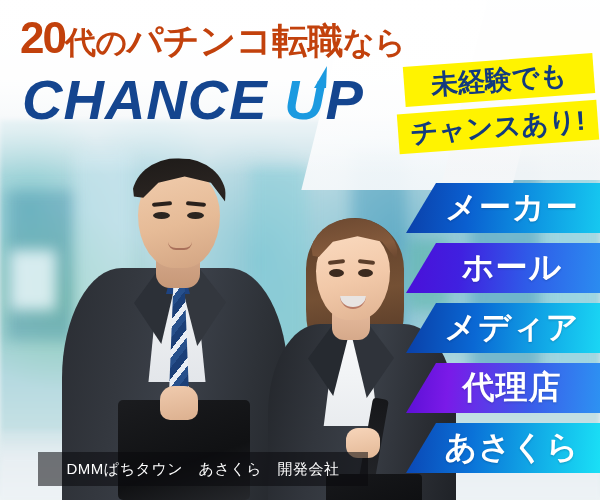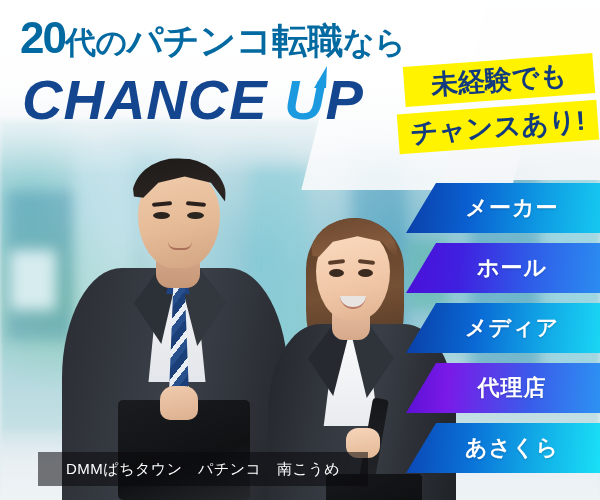--- a/index.html
+++ b/index.html
@@ -229,21 +229,21 @@
     background: linear-gradient(170deg, #f7d5ba 0%, #e3b896 100%);
     border-radius: 12px;
   }
 
   
   .headline {
     position: absolute;
     left: 20px; top: 16px;
     font-size: 36px;
     font-weight: 700;
-    color: #0369a1;
+    color: #c2410c;
     letter-spacing: -0.5px;
     white-space: nowrap;
     line-height: 1;
   }
   .headline .num {
     font-size: 44px;
     font-weight: 700;
     letter-spacing: -2px;
   }
   .headline .sm { font-size: 31px; }
@@ -308,21 +308,21 @@
   }
   .tag {
     position: relative;
     height: 50px;
     margin-bottom: 10px;
     clip-path: polygon(30px 0, 100% 0, 100% 100%, 0 100%);
     display: flex;
     align-items: center;
     justify-content: center;
     color: #ffffff;
-    font-size: 22px;
+    font-size: 32px;
     font-weight: 700;
     letter-spacing: 1px;
     padding-left: 18px;
     box-sizing: border-box;
     text-shadow: 0 1px 2px rgba(0,30,70,0.25);
   }
   .tag.g-blue  { background: linear-gradient(95deg, #0b3fa8 0%, #0a5fd0 32%, #0d8fe0 62%, #16c8f0 100%); }
   .tag.g-purple{ background: linear-gradient(95deg, #4b0fd8 0%, #4020e0 28%, #2f5ae8 62%, #2b8cf0 100%); justify-content: center; }
   .tag.g-blue2 { background: linear-gradient(95deg, #0a3ea6 0%, #0a68d4 36%, #11a6e6 70%, #1ad6f4 100%); }
   .tag.g-purple2{background: linear-gradient(95deg, #5a0fd4 0%, #7a1ae8 22%, #3a5cea 64%, #2d92f2 100%); }
@@ -432,16 +432,16 @@
     </div>
     <div class="tag g-purple2">
       <span>代理店</span>
     </div>
     <div class="tag g-blue3">
       <span>あさくら</span>
     </div>
   </div>
 
   <div class="credit-bar">
-    <span class="credit-text">DMMぱちタウン　パチンコ　南こうめ</span>
+    <span class="credit-text">DMMぱちタウン　あさくら　開発会社</span>
   </div>
 
 </div>
 
 </body></html>

